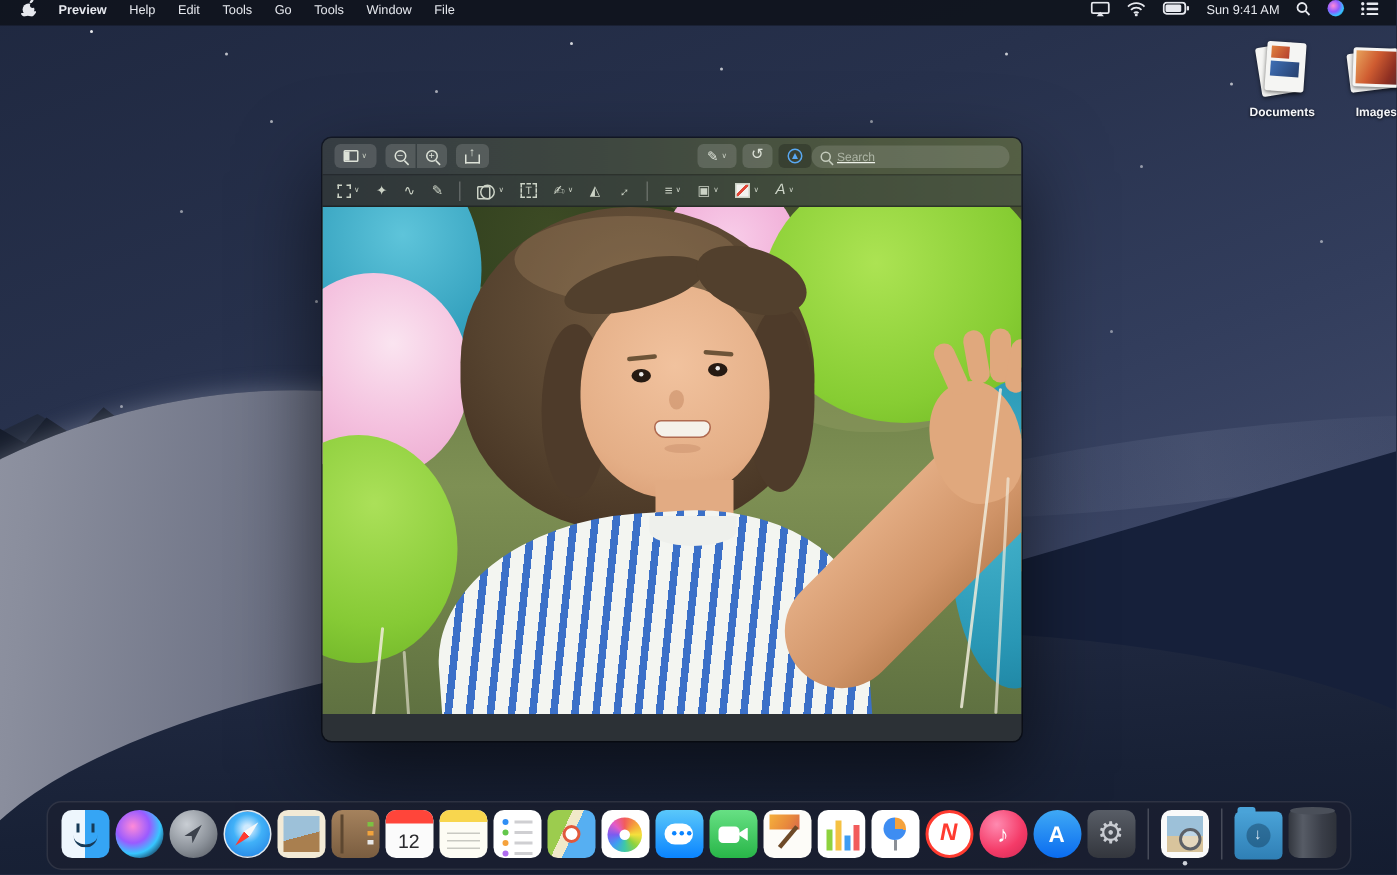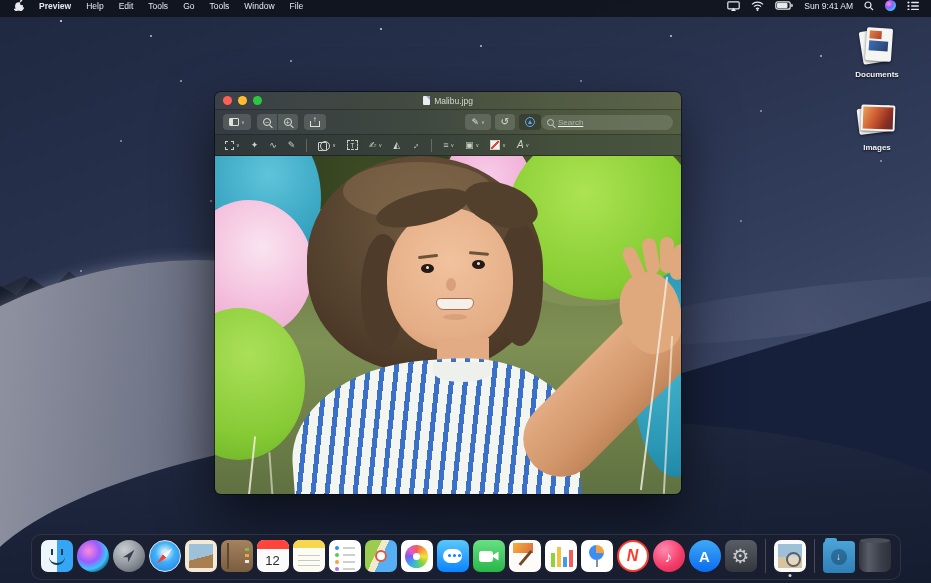--- a/index.html
+++ b/index.html
@@ -49,21 +49,21 @@
   .menubar .right { display:flex; align-items:center; gap:11px; }
   .mb-item { cursor:default; white-space:nowrap; }
   .mb-app { font-weight:bold; }
   .apple-logo { width:10px; height:11px; display:block; }
   .mb-ic { display:flex; align-items:center; }
   .siri-orb { width:11px; height:11px; border-radius:50%;
     background:radial-gradient(circle at 35% 35%,#ff8ad8,#8d5bff 40%,#33c5ff 68%,#101430 92%); }
 
   
   .stacks { position:absolute; top:27px; right:10px; width:88px; z-index:10;
-    display:flex; flex-direction:column; gap:21px; align-items:center; }
+    display:flex; flex-direction:row; gap:21px; align-items:flex-end; }
   .stack { display:flex; flex-direction:column; align-items:center; gap:5px; cursor:default; }
   .stack-label { font-size:8px; font-weight:bold; color:#f4f5f8; text-shadow:0 1px 2px rgba(0,0,0,.85); }
   .stk-icon { position:relative; width:40px; height:38px; }
   .pg { position:absolute; background:#f5f5f3; border-radius:2px; box-shadow:0 1px 3px rgba(0,0,0,.55); }
   
   .doc-b { width:26px; height:33px; left:4px; top:3px; transform:rotate(-9deg); }
   .doc-f { width:26px; height:33px; left:9px; top:1px; transform:rotate(4deg); padding:3px; }
   .doc-f .blk1 { width:12px; height:8px; background:linear-gradient(120deg,#e0823f,#b53f2e); margin-bottom:2px; }
   .doc-f .blk2 { width:19px; height:10px; background:linear-gradient(120deg,#3f6fb5,#27406e); }
   
@@ -420,31 +420,20 @@
       <div class="pg img-b"></div>
       <div class="pg img-f">
           <div class="pic"></div>
         </div>
     </div>
     <div class="stack-label">Images</div>
   </div>
 </div>
 
 <div class="window">
-  <div class="titlebar">
-    <div class="traffic">
-      <span class="tl" style="background:#ff5f57"></span>
-      <span class="tl" style="background:#febc2e"></span>
-      <span class="tl" style="background:#28c840"></span>
-    </div>
-    <div class="win-title">
-      <span class="doc-ic"></span>
-      <span>Malibu.jpg</span>
-    </div>
-  </div>
 
   <div class="toolbar">
     <div class="tb-btn">
       <span class="sb-icon"></span>
       <span class="chev">∨</span>
     </div>
     <span class="gap6"></span>
     <div class="tb-group">
       <div class="tb-btn">
         <span class="mag">−</span>

